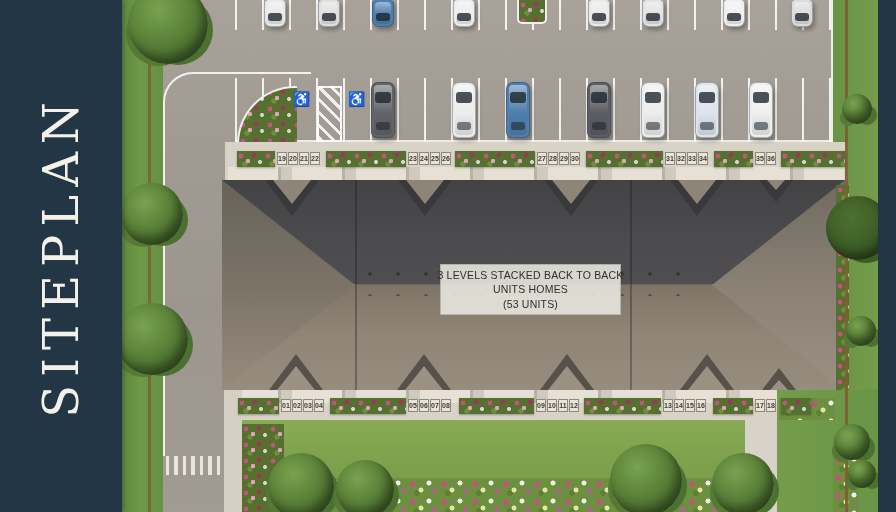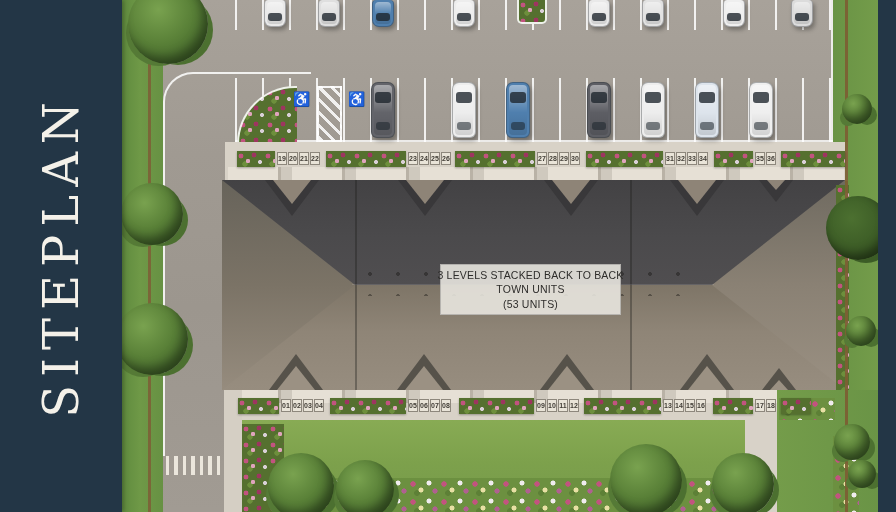--- a/index.html
+++ b/index.html
@@ -180,21 +180,21 @@
     <div class="lawn-left-flowers flowers"></div>
     <div class="lawn-bottom-flowers flowers-multi"></div>
     <div class="right-top-flowers flowers-multi"></div>
     <div class="right-building-flowers flowers"></div>
     <div class="right-bottom-flowers flowers-multi"></div>
     <div class="right-fence"></div>
     <div class="crosswalk"></div>
 
     <div class="label-box">
       <div>3 LEVELS STACKED BACK TO BACK</div>
-      <div>TOWN UNITS</div>
+      <div>UNITS HOMES</div>
       <div>(53 UNITS)</div>
     </div>
   <div class="car row1" style="left: 264px; background-color: rgb(233, 233, 233);">
         <div class="sheen"></div>
         <div class="glass"></div>
       </div>
       <div class="car row1" style="left: 318px; background-color: rgb(223, 223, 223);">
         <div class="sheen"></div>
         <div class="glass"></div>
       </div>

